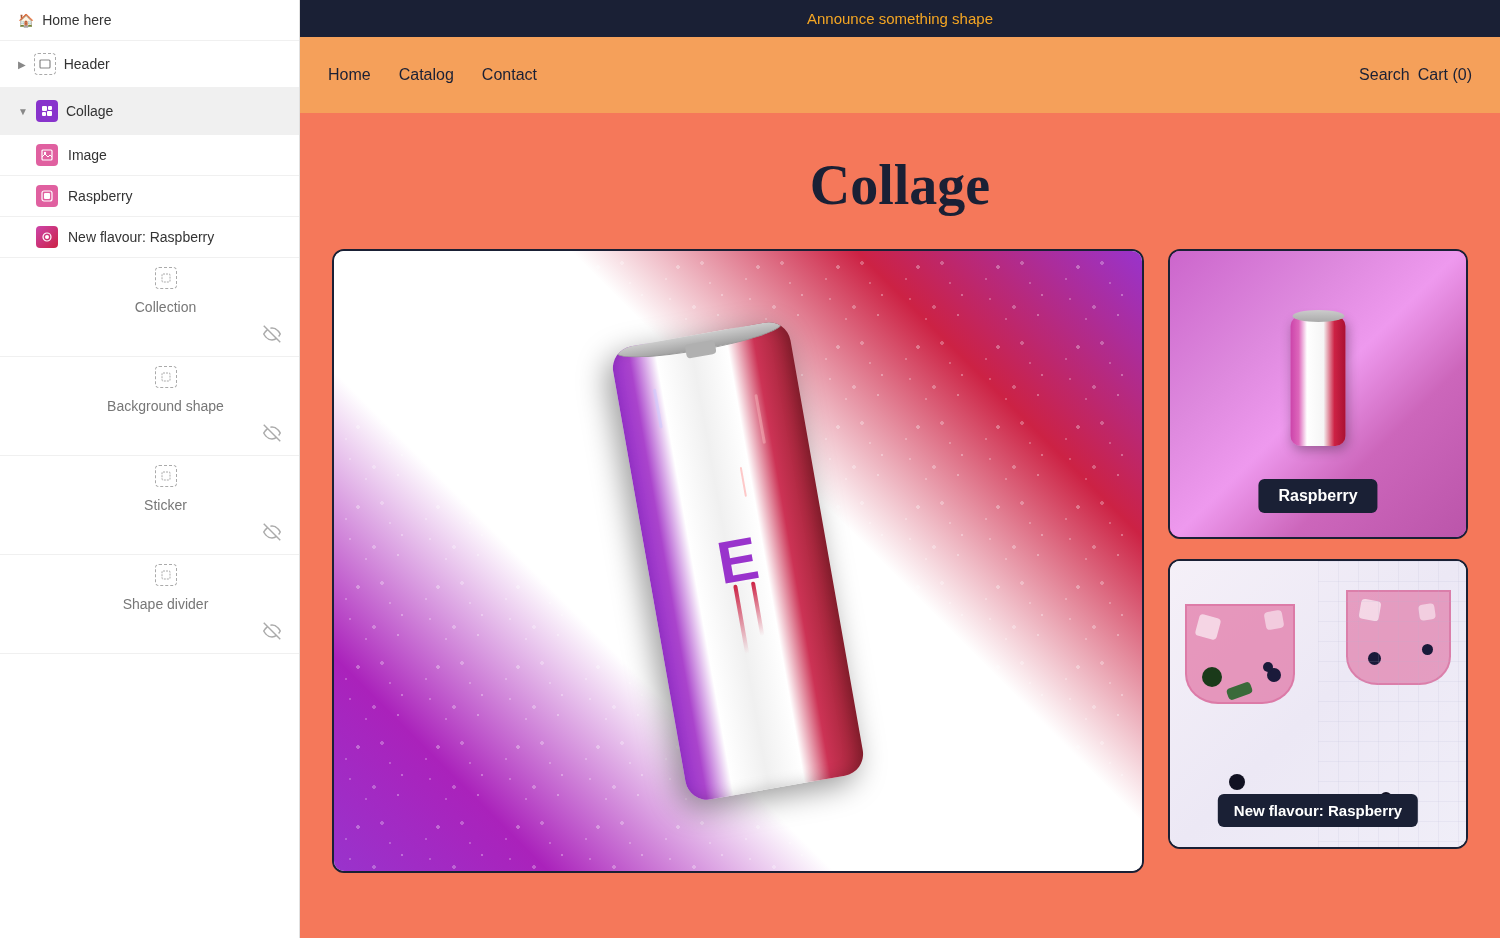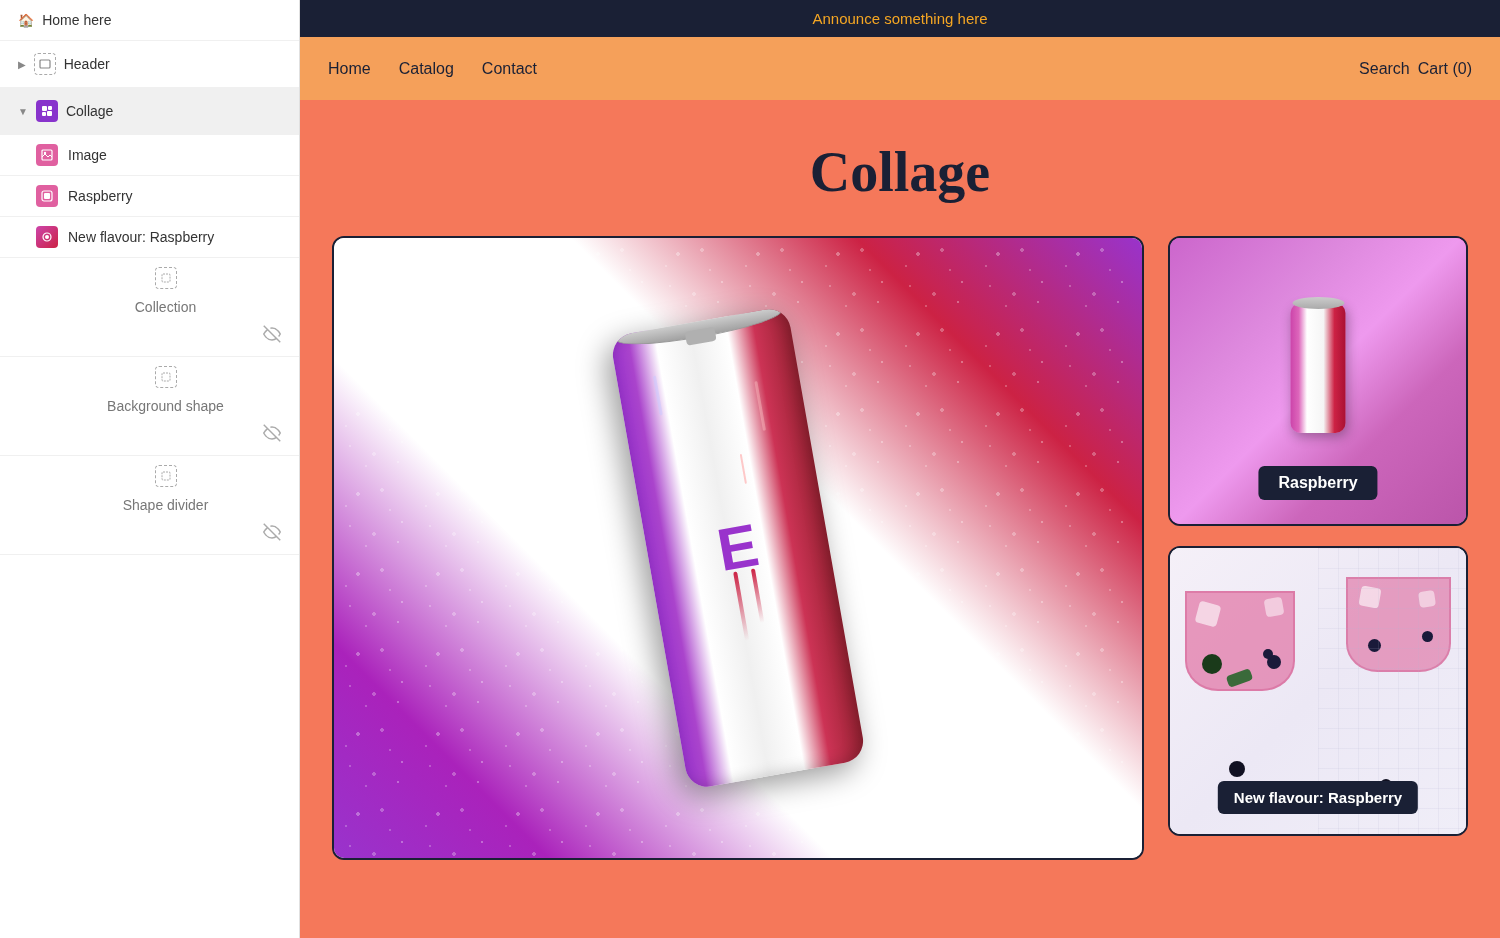--- a/index.html
+++ b/index.html
@@ -39,21 +39,21 @@
       font-size: 15px;
       font-weight: 500;
     }
 
     
     .nav-bar {
       background: #f5a05a;
       display: flex;
       align-items: center;
       padding: 0 28px;
-      height: 63px;
+      height: 76px;
     }
     .nav-links { display: flex; gap: 28px; }
     .nav-link { font-size: 16px; color: #1a2035; text-decoration: none; font-weight: 500; }
     .nav-right { margin-left: auto; display: flex; align-items: center; gap: 8px; }
     .nav-right-item { font-size: 16px; color: #1a2035; font-weight: 500; cursor: pointer; }
 
     
     .page-content {
       background: #f5785a;
       flex: 1;
@@ -272,20 +272,35 @@
     <span class="sidebar-item-label muted">Background shape</span>
     <span class="eye-icon">
       <svg class="eye-off-svg" viewBox="0 0 24 24" fill="none" stroke="#aaa" stroke-width="2">
           <path d="M17.94 17.94A10.07 10.07 0 0 1 12 20c-7 0-11-8-11-8a18.45 18.45 0 0 1 5.06-5.94"></path>
           <path d="M9.9 4.24A9.12 9.12 0 0 1 12 4c7 0 11 8 11 8a18.5 18.5 0 0 1-2.16 3.19"></path>
           <line x1="1" y1="1" x2="23" y2="23"></line>
         </svg>
     </span>
   </div>
 
+  <div class="sub-item deeper-item">
+    <div class="icon-box icon-dashed">
+      <svg width="10" height="10" viewBox="0 0 10 10">
+          <rect x="1" y="1" width="8" height="8" rx="1" fill="none" stroke="#aaa" stroke-width="1" stroke-dasharray="2,1"></rect>
+        </svg>
+    </div>
+    <span class="sidebar-item-label muted">Sticker</span>
+    <span class="eye-icon">
+      <svg class="eye-off-svg" viewBox="0 0 24 24" fill="none" stroke="#aaa" stroke-width="2">
+          <path d="M17.94 17.94A10.07 10.07 0 0 1 12 20c-7 0-11-8-11-8a18.45 18.45 0 0 1 5.06-5.94"></path>
+          <path d="M9.9 4.24A9.12 9.12 0 0 1 12 4c7 0 11 8 11 8a18.5 18.5 0 0 1-2.16 3.19"></path>
+          <line x1="1" y1="1" x2="23" y2="23"></line>
+        </svg>
+    </span>
+  </div>
 
   <div class="sub-item deeper-item">
     <div class="icon-box icon-dashed">
       <svg width="10" height="10" viewBox="0 0 10 10">
           <rect x="1" y="1" width="8" height="8" rx="1" fill="none" stroke="#aaa" stroke-width="1" stroke-dasharray="2,1"></rect>
         </svg>
     </div>
     <span class="sidebar-item-label muted">Shape divider</span>
     <span class="eye-icon">
       <svg class="eye-off-svg" viewBox="0 0 24 24" fill="none" stroke="#aaa" stroke-width="2">
@@ -293,21 +308,21 @@
           <path d="M9.9 4.24A9.12 9.12 0 0 1 12 4c7 0 11 8 11 8a18.5 18.5 0 0 1-2.16 3.19"></path>
           <line x1="1" y1="1" x2="23" y2="23"></line>
         </svg>
     </span>
   </div>
 </div>
 
 <div class="main">
 
   <div class="announcement-bar">
-    <span>Announce something here</span>
+    <span>Announce something shape</span>
   </div>
 
   <div class="nav-bar">
     <nav class="nav-links">
       <a class="nav-link">Home</a>
       <a class="nav-link">Catalog</a>
       <a class="nav-link">Contact</a>
     </nav>
     <div class="nav-right">
       <span class="nav-right-item">Search</span>

